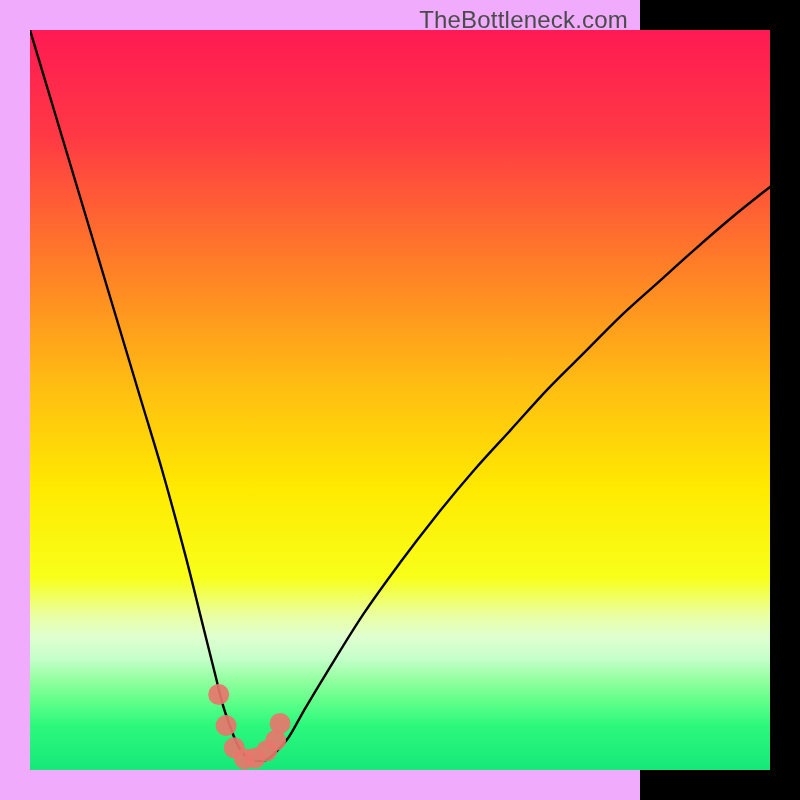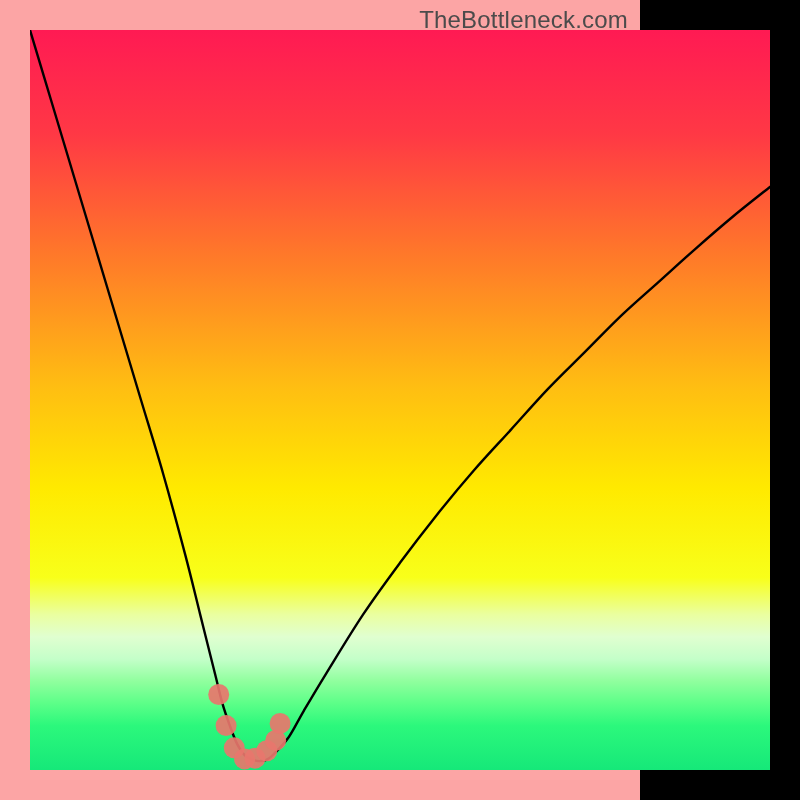--- a/index.html
+++ b/index.html
@@ -6,21 +6,21 @@
   body {
     width: 800px;
     height: 800px;
     background: #000;
     position: relative;
     overflow: hidden;
   }
   .frame {
     width: 640px;
     height: 800px;
-    background: #fca5a5;
+    background: #f0abfc;
     position: relative;
   }
   .plot-area {
     position: absolute;
     left: 30px;
     top: 30px;
     width: 740px;
     height: 740px;
   }
   .watermark {

